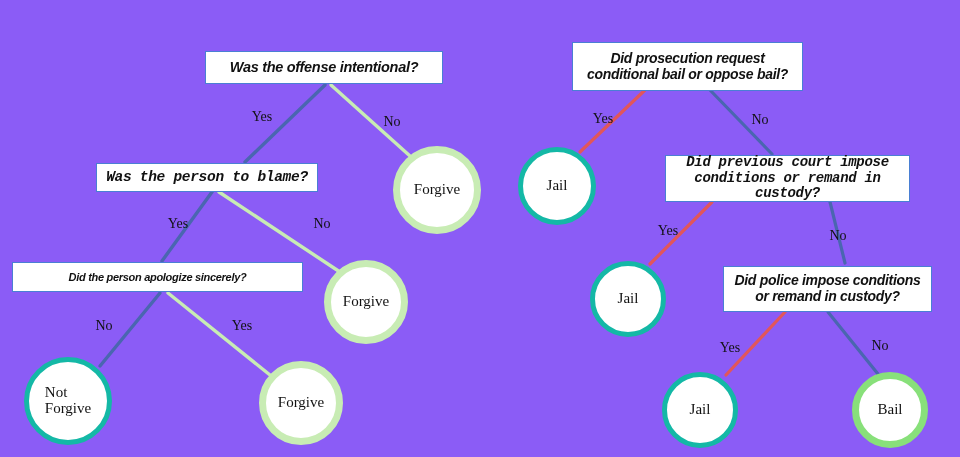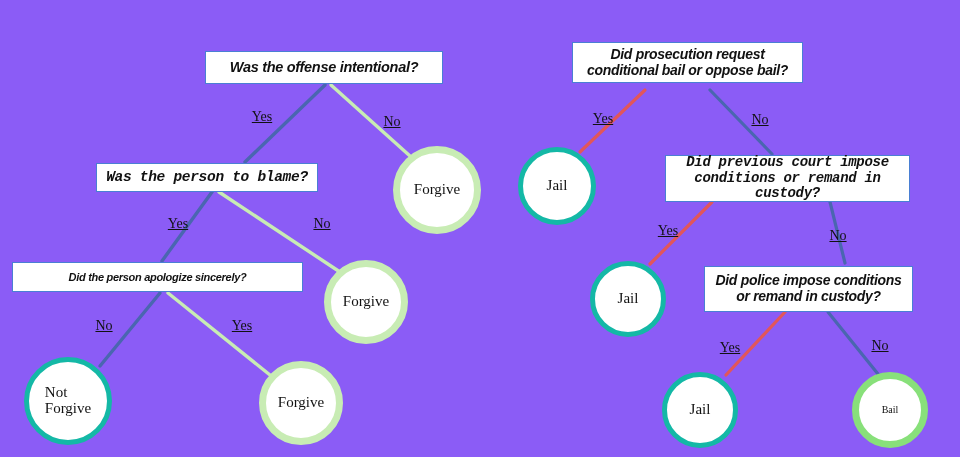--- a/index.html
+++ b/index.html
@@ -65,21 +65,20 @@
   .leaf-green-bright {
     border: 7px solid #88e07a;
   }
   .edge-label {
     position: absolute;
     font-family: "Liberation Serif", "DejaVu Serif", serif;
     color: #111111;
     white-space: nowrap;
     z-index: 4;
     transform: translate(-50%, -50%);
-    text-decoration: underline;
   }
 </style>
 </head>
 <body>
 
 <div id="stage">
   <svg id="edges" viewBox="0 0 960 457" preserveAspectRatio="none" xmlns="http://www.w3.org/2000/svg">
       <line x1="325" y1="85" x2="245" y2="162" stroke="#4a66b0" stroke-width="3.4" stroke-linecap="round"></line>
       <line x1="331" y1="85" x2="410" y2="156" stroke="#c8ecb4" stroke-width="3.4" stroke-linecap="round"></line>
       <line x1="212" y1="192" x2="162" y2="261" stroke="#4a66b0" stroke-width="3.4" stroke-linecap="round"></line>
@@ -100,27 +99,27 @@
       <div class="leaf-circle leaf-green-soft" style="left: 393px; top: 146px; width: 88px; height: 88px; font-size: 15px;">Forgive</div>
       <div class="leaf-circle leaf-green-soft" style="left: 324px; top: 260px; width: 84px; height: 84px; font-size: 15px;">Forgive</div>
       <div class="leaf-circle leaf-green-soft" style="left: 259px; top: 361px; width: 84px; height: 84px; font-size: 15px;">Forgive</div>
       <div class="leaf-circle leaf-red" style="left: 24px; top: 357px; width: 88px; height: 88px; font-size: 15px;">Not<br>Forgive</div>
       <div class="edge-label" style="left: 262px; top: 117px; font-size: 14px;">Yes</div>
       <div class="edge-label" style="left: 392px; top: 122px; font-size: 14px;">No</div>
       <div class="edge-label" style="left: 178px; top: 224px; font-size: 14px;">Yes</div>
       <div class="edge-label" style="left: 322px; top: 224px; font-size: 14px;">No</div>
       <div class="edge-label" style="left: 104px; top: 326px; font-size: 14px;">No</div>
       <div class="edge-label" style="left: 242px; top: 326px; font-size: 14px;">Yes</div>
-      <div class="node-box" style="left: 572px; top: 42px; width: 231px; height: 41px; font-size: 14px;">Did prosecution request<br>conditional bail or oppose bail?</div>
+      <div class="node-box" style="left: 572px; top: 42px; width: 231px; height: 49px; font-size: 14px;">Did prosecution request<br>conditional bail or oppose bail?</div>
       <div class="node-box" style="left: 665px; top: 155px; width: 245px; height: 47px; font-size: 14px; font-family: Liberation Mono, monospace;">Did previous court impose<br>conditions or remand in custody?</div>
-      <div class="node-box" style="left: 704px; top: 266px; width: 209px; height: 46px; font-size: 14px;">Did police impose conditions<br>or remand in custody?</div>
+      <div class="node-box" style="left: 723px; top: 266px; width: 209px; height: 46px; font-size: 14px;">Did police impose conditions<br>or remand in custody?</div>
       <div class="leaf-circle leaf-red" style="left: 518px; top: 147px; width: 78px; height: 78px; font-size: 15px;">Jail</div>
       <div class="leaf-circle leaf-red" style="left: 590px; top: 261px; width: 76px; height: 76px; font-size: 15px;">Jail</div>
       <div class="leaf-circle leaf-red" style="left: 662px; top: 372px; width: 76px; height: 76px; font-size: 15px;">Jail</div>
-      <div class="leaf-circle leaf-green-bright" style="left: 852px; top: 372px; width: 76px; height: 76px; font-size: 10px;">Bail</div>
+      <div class="leaf-circle leaf-green-bright" style="left: 852px; top: 372px; width: 76px; height: 76px; font-size: 15px;">Bail</div>
       <div class="edge-label" style="left: 603px; top: 119px; font-size: 14px;">Yes</div>
       <div class="edge-label" style="left: 760px; top: 120px; font-size: 14px;">No</div>
       <div class="edge-label" style="left: 668px; top: 231px; font-size: 14px;">Yes</div>
       <div class="edge-label" style="left: 838px; top: 236px; font-size: 14px;">No</div>
       <div class="edge-label" style="left: 730px; top: 348px; font-size: 14px;">Yes</div>
       <div class="edge-label" style="left: 880px; top: 346px; font-size: 14px;">No</div>
     </div>
 </div>
 
 </body></html>

